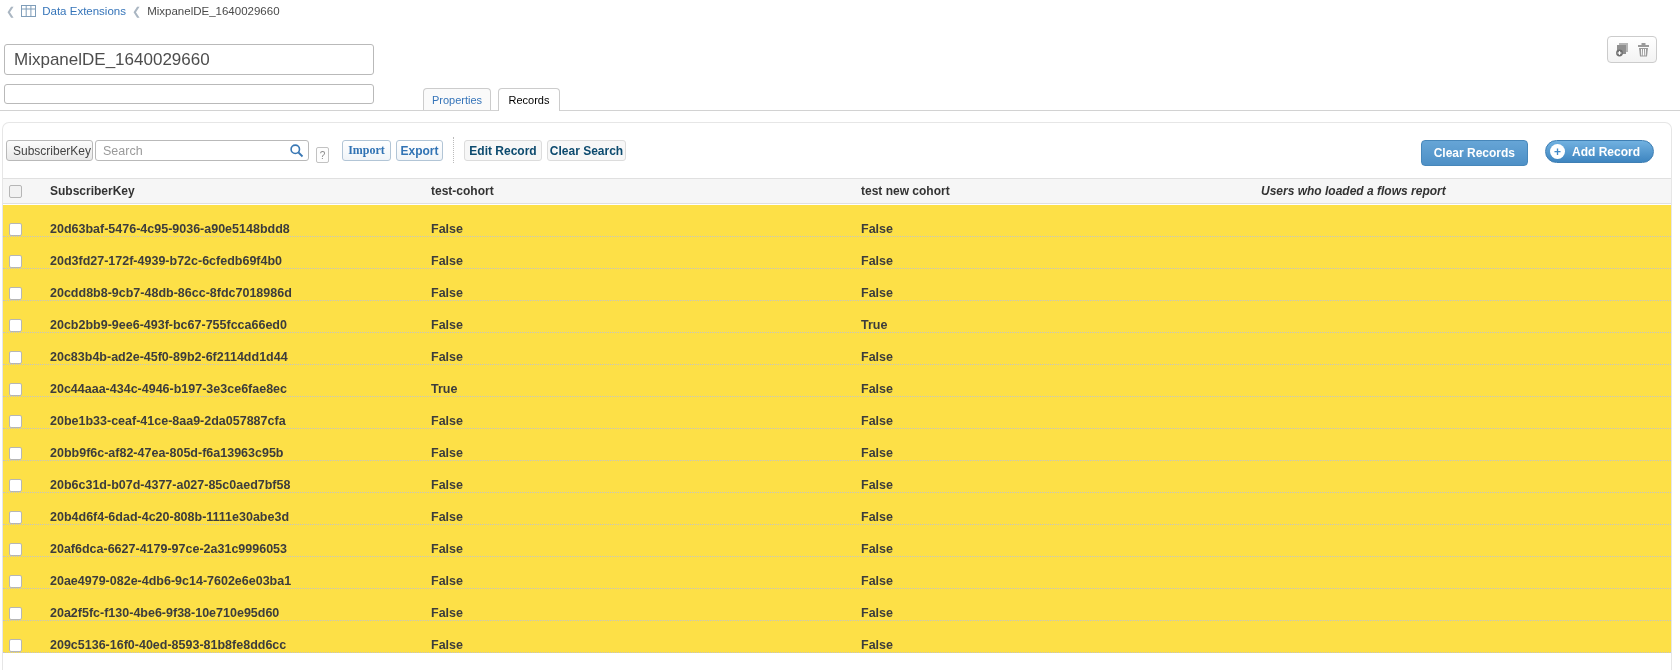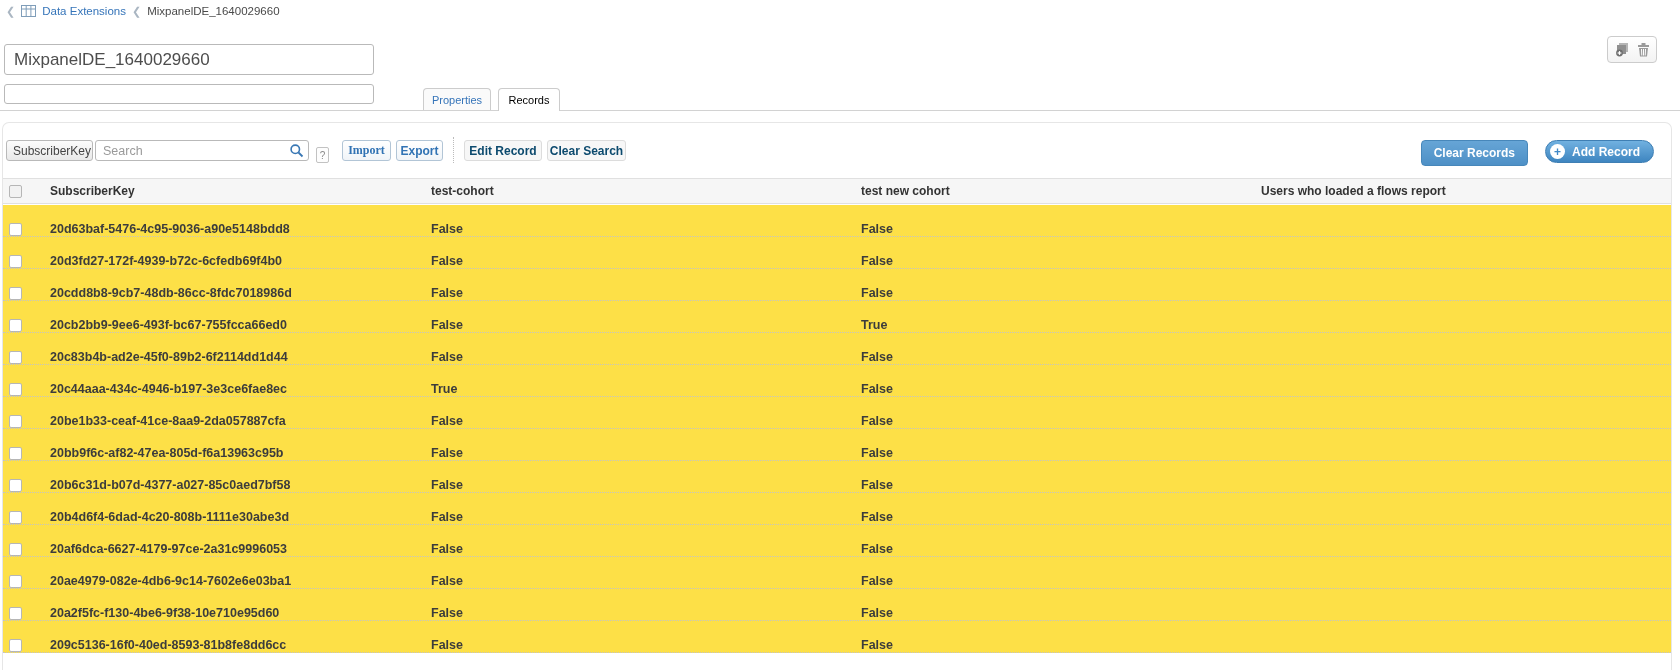--- a/index.html
+++ b/index.html
@@ -47,21 +47,21 @@
   .add-circle { width:15px; height:15px; border-radius:50%; background:#fff; color:#4189c7; font-size:12px; font-weight:bold; display:flex; align-items:center; justify-content:center; margin-right:7px; line-height:1; }
 
   
   .thead { position:absolute; top:55px; left:0; right:0; height:26px; background:#f6f6f6; border-top:1px solid #e0e0e0; border-bottom:1px solid #e0e0e0; display:flex; align-items:center; font-size:12px; font-weight:bold; color:#333; }
   .tbody { position:absolute; top:82px; left:0; right:0; }
   .trow { height:32px; display:flex; align-items:flex-end; font-size:12.5px; color:#3c3c3c; border-bottom:1px dotted #c3c3c3; background:#fde047;font-weight:bold; }
   .col-check { flex:0 0 47px; display:flex; align-items:center; }
   .col-key  { flex:0 0 381px; }
   .col-c1   { flex:0 0 430px; }
   .col-c2   { flex:0 0 400px; }
-  .col-c3   { flex:1 1 auto; }
+  .col-c3   { flex:1 1 auto;font-style:italic; }
   .cb { width:13px; height:13px; border:1px solid #b6b6b6; border-radius:2px; background:#fff; margin-left:6px; cursor:pointer; }
   .thead .cb { background:#f2f2f2; }
 </style>
 </head>
 <body>
 
 <div class="breadcrumb">
   <span class="crumb-chevron">❮</span>
   <span style="display:flex;">
     <svg width="15" height="12" viewBox="0 0 15 12">

